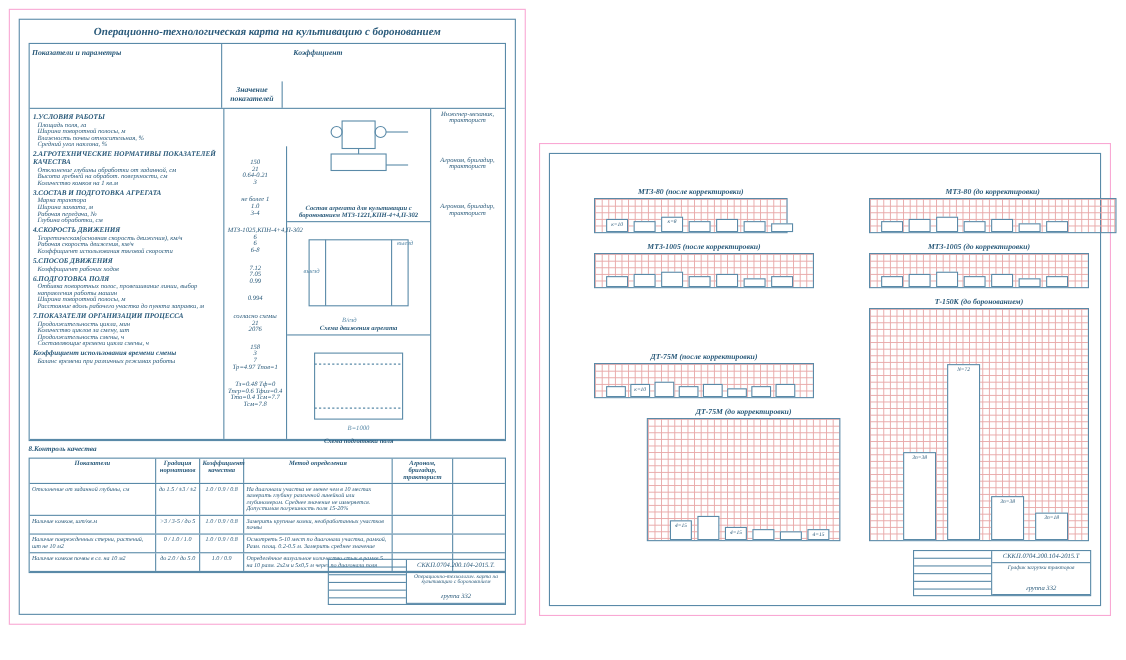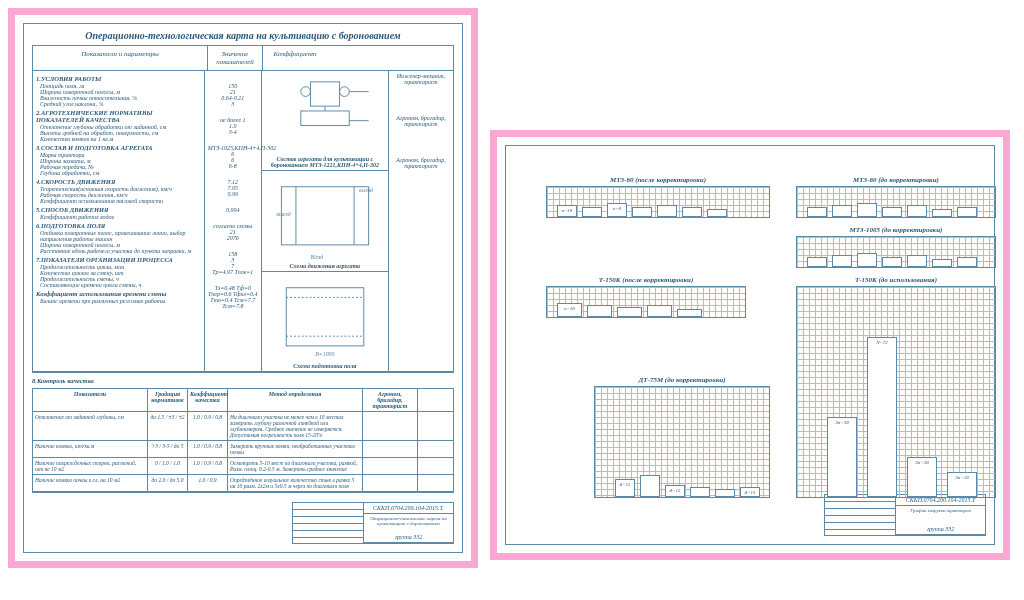--- a/index.html
+++ b/index.html
@@ -10,21 +10,21 @@
   font-style: italic;
   font-size: 7px;
   color: #2a5a7a;
   width: 1024px;
   height: 600px;
   box-sizing: border-box;
   overflow: hidden;
 }
 .sheet {
   position: absolute;
-  border: 7px solid #f9a8d4;
+  border: 1px solid #f9a8d4;
   background: #ffffff;
   box-sizing: border-box;
 }
 .sheet-inner {
   position: absolute;
   top: 8px; left: 8px; right: 8px; bottom: 8px;
   border: 1px solid #5a8aa8;
   box-sizing: border-box;
 }
 .sheet1 { left: 8px; top: 8px; width: 470px; height: 560px; }
@@ -40,24 +40,24 @@
   margin: 0 8px;
   border: 1px solid #5a8aa8;
   display: flex;
   flex-direction: column;
 }
 .header-row, .data-row {
   display: flex;
   border-bottom: 1px solid #5a8aa8;
 }
 .col-param { width: 170px; padding: 2px 3px; border-right: 1px solid #5a8aa8; }
-.col-val { width: 50px; padding: 2px 3px; border-right: 1px solid #5a8aa8; text-align: center; }
+.col-val { width: 50px; padding: 2px 3px; border-right: 1px solid #5a8aa8; text-align: center; margin-top: 34px; }
 .col-scheme { width: 130px; border-right: 1px solid #5a8aa8; position: relative; }
 .col-exec { width: 60px; padding: 2px 3px; text-align: center; }
-.header-row > div { font-weight: normal; text-align: center; padding: 4px 2px; font-size: 7px; }
+.header-row > div { font-weight: bold; padding: 4px 2px; font-size: 7px; }
 .section-head { font-weight: bold; font-size: 6.5px; margin: 2px 0 1px 0; }
 .param-line { font-size: 6px; margin-left: 4px; }
 .val-line { font-size: 6px; text-align: center; }
 .scheme-label { position: absolute; bottom: 2px; left: 0; right: 0; text-align: center; font-size: 6px; font-weight: bold; }
 .scheme-svg { width: 100%; height: 100%; }
 .qc-table {
   margin: 4px 8px;
   border: 1px solid #5a8aa8;
 }
 .qc-head { display: flex; border-bottom: 1px solid #5a8aa8; }
@@ -296,66 +296,81 @@
           <div></div>
           <div></div>
           <div></div>
         </div>
       <div class="stamp-right">
         <div class="stamp-code">СККП.0704.200.104-2015.Т</div>
         <div class="stamp-name">График загрузки тракторов</div>
         <div class="stamp-code">группа 332</div>
       </div>
     </div>
-  <div class="chart-block" style="left: 40px; top: 30px; width: 224px;">
+  <div class="chart-block" style="left: 40px; top: 30px; width: 176px;">
         <div class="chart-title">МТЗ-80 (после корректировки)</div>
         <div class="chart-grid" style="height: 30px;">
           <div class="bar" style="left: 10px; width: 20px; height: 12px;">
             <div class="bar-label">к=10</div>
           </div>
           <div class="bar" style="left: 35px; width: 20px; height: 10px;"></div>
           <div class="bar" style="left: 60px; width: 20px; height: 14px;">
             <div class="bar-label">к=8</div>
           </div>
           <div class="bar" style="left: 85px; width: 20px; height: 10px;"></div>
           <div class="bar" style="left: 110px; width: 20px; height: 12px;"></div>
           <div class="bar" style="left: 135px; width: 20px; height: 10px;"></div>
           <div class="bar" style="left: 160px; width: 20px; height: 8px;"></div>
         </div>
       </div>
-      <div class="chart-block" style="left: 40px; top: 130px; width: 200px;">
-        <div class="chart-title">Т-150К (после корректировки)</div>
+      <div class="chart-block" style="left: 40px; top: 80px; width: 200px;">
+        <div class="chart-title">МТЗ-1005 (после корректировки)</div>
         <div class="chart-grid" style="height: 30px;">
-          <div class="bar" style="left: 10px; width: 25px; height: 14px;">
+          <div class="bar" style="left: 10px; width: 20px; height: 10px;"></div>
+          <div class="bar" style="left: 35px; width: 20px; height: 12px;"></div>
+          <div class="bar" style="left: 60px; width: 20px; height: 14px;"></div>
+          <div class="bar" style="left: 85px; width: 20px; height: 10px;"></div>
+          <div class="bar" style="left: 110px; width: 20px; height: 12px;"></div>
+          <div class="bar" style="left: 135px; width: 20px; height: 8px;"></div>
+          <div class="bar" style="left: 160px; width: 20px; height: 10px;"></div>
+        </div>
+      </div>
+      <div class="chart-block" style="left: 40px; top: 180px; width: 200px;">
+        <div class="chart-title">ДТ-75М (после корректировки)</div>
+        <div class="chart-grid" style="height: 30px;">
+          <div class="bar" style="left: 10px; width: 18px; height: 10px;"></div>
+          <div class="bar" style="left: 32px; width: 18px; height: 12px;">
             <div class="bar-label">к=10</div>
           </div>
-          <div class="bar" style="left: 40px; width: 25px; height: 12px;"></div>
-          <div class="bar" style="left: 70px; width: 25px; height: 10px;"></div>
-          <div class="bar" style="left: 100px; width: 25px; height: 12px;"></div>
-          <div class="bar" style="left: 130px; width: 25px; height: 8px;"></div>
+          <div class="bar" style="left: 54px; width: 18px; height: 14px;"></div>
+          <div class="bar" style="left: 76px; width: 18px; height: 10px;"></div>
+          <div class="bar" style="left: 98px; width: 18px; height: 12px;"></div>
+          <div class="bar" style="left: 120px; width: 18px; height: 8px;"></div>
+          <div class="bar" style="left: 142px; width: 18px; height: 10px;"></div>
+          <div class="bar" style="left: 164px; width: 18px; height: 12px;"></div>
         </div>
       </div>
       <div class="chart-block" style="left: 40px; top: 230px; width: 176px; padding-left: 48px;">
         <div class="chart-title">ДТ-75М (до корректировки)</div>
         <div class="chart-grid" style="height: 110px;">
           <div class="bar" style="left: 20px; width: 20px; height: 18px;">
             <div class="bar-label">4=15</div>
           </div>
           <div class="bar" style="left: 45px; width: 20px; height: 22px;"></div>
           <div class="bar" style="left: 70px; width: 20px; height: 12px;">
             <div class="bar-label">4=15</div>
           </div>
           <div class="bar" style="left: 95px; width: 20px; height: 10px;"></div>
           <div class="bar" style="left: 120px; width: 20px; height: 8px;"></div>
           <div class="bar" style="left: 145px; width: 20px; height: 10px;">
             <div class="bar-label">4=15</div>
           </div>
         </div>
       </div>
-      <div class="chart-block" style="left: 290px; top: 30px; width: 200px; font-style: italic;">
+      <div class="chart-block" style="left: 290px; top: 30px; width: 225px; font-style: italic;">
         <div class="chart-title">МТЗ-80 (до корректировки)</div>
         <div class="chart-grid" style="height: 30px;">
           <div class="bar" style="left: 10px; width: 20px; height: 10px;"></div>
           <div class="bar" style="left: 35px; width: 20px; height: 12px;"></div>
           <div class="bar" style="left: 60px; width: 20px; height: 14px;"></div>
           <div class="bar" style="left: 85px; width: 20px; height: 10px;"></div>
           <div class="bar" style="left: 110px; width: 20px; height: 12px;"></div>
           <div class="bar" style="left: 135px; width: 20px; height: 8px;"></div>
           <div class="bar" style="left: 160px; width: 20px; height: 10px;"></div>
         </div>
@@ -366,21 +381,21 @@
           <div class="bar" style="left: 10px; width: 20px; height: 10px;"></div>
           <div class="bar" style="left: 35px; width: 20px; height: 12px;"></div>
           <div class="bar" style="left: 60px; width: 20px; height: 14px;"></div>
           <div class="bar" style="left: 85px; width: 20px; height: 10px;"></div>
           <div class="bar" style="left: 110px; width: 20px; height: 12px;"></div>
           <div class="bar" style="left: 135px; width: 20px; height: 8px;"></div>
           <div class="bar" style="left: 160px; width: 20px; height: 10px;"></div>
         </div>
       </div>
       <div class="chart-block" style="left: 290px; top: 130px; width: 200px;">
-        <div class="chart-title">Т-150К (до использования)</div>
+        <div class="chart-title">Т-150К (до боронованием)</div>
         <div class="chart-grid" style="height: 210px;">
           <div class="bar" style="left: 30px; width: 30px; height: 80px;">
             <div class="bar-label">Зп=38</div>
           </div>
           <div class="bar" style="left: 70px; width: 30px; height: 160px;">
             <div class="bar-label">N=72</div>
           </div>
           <div class="bar" style="left: 110px; width: 30px; height: 40px;">
             <div class="bar-label">Зп=38</div>
           </div>

